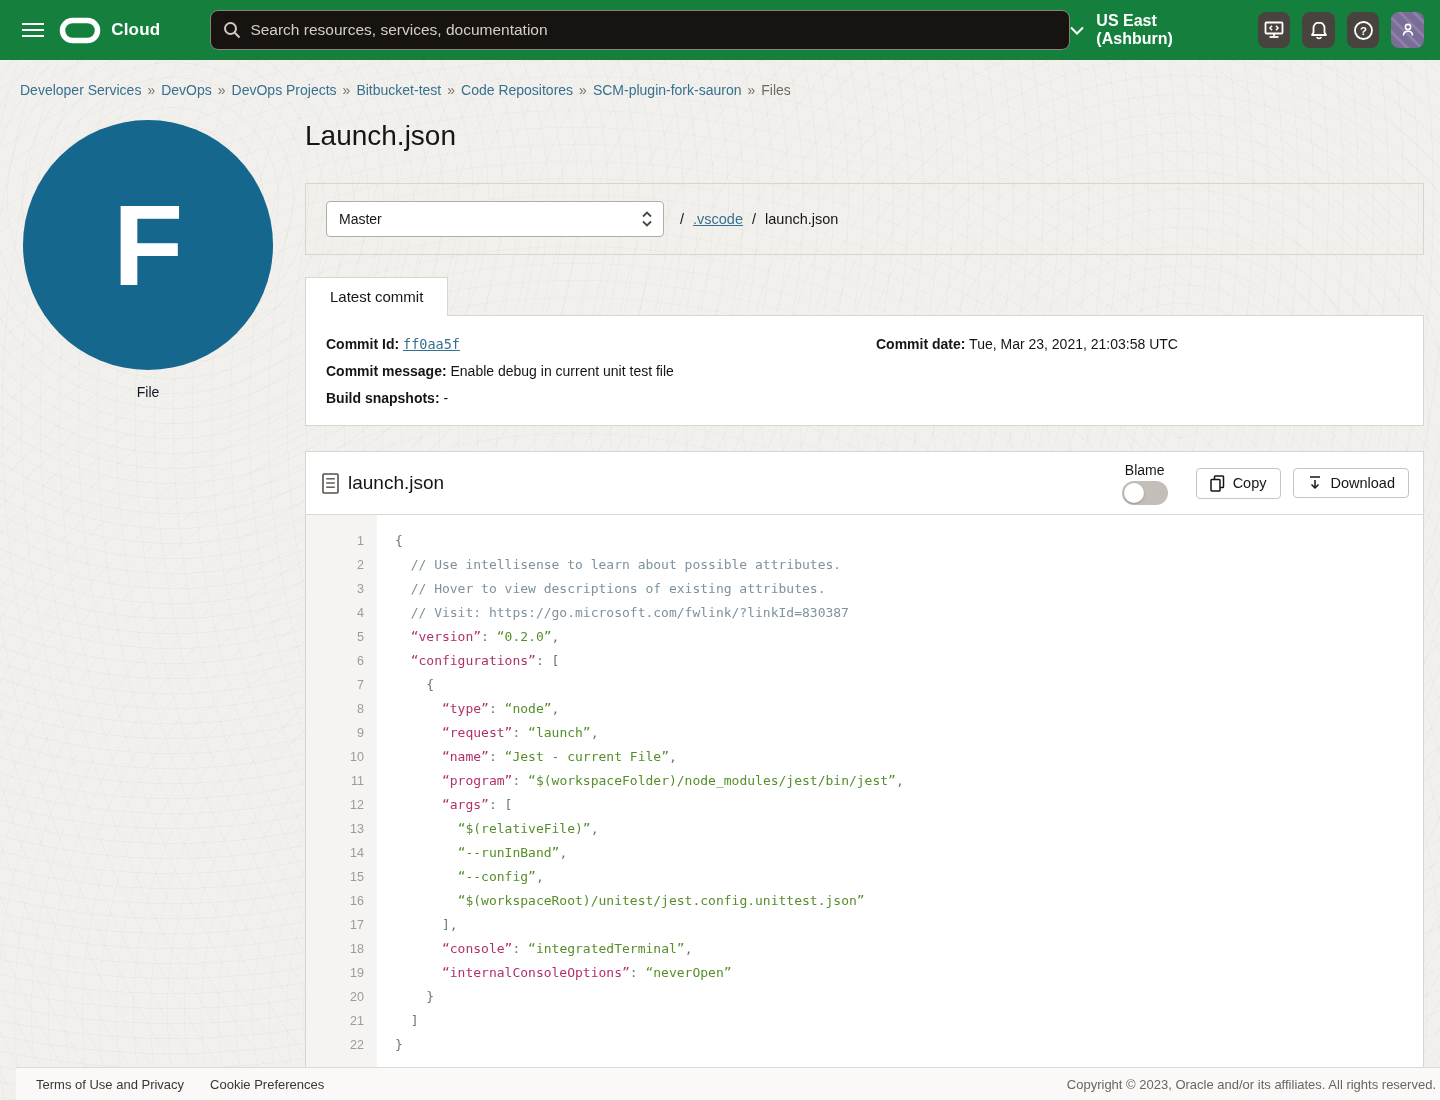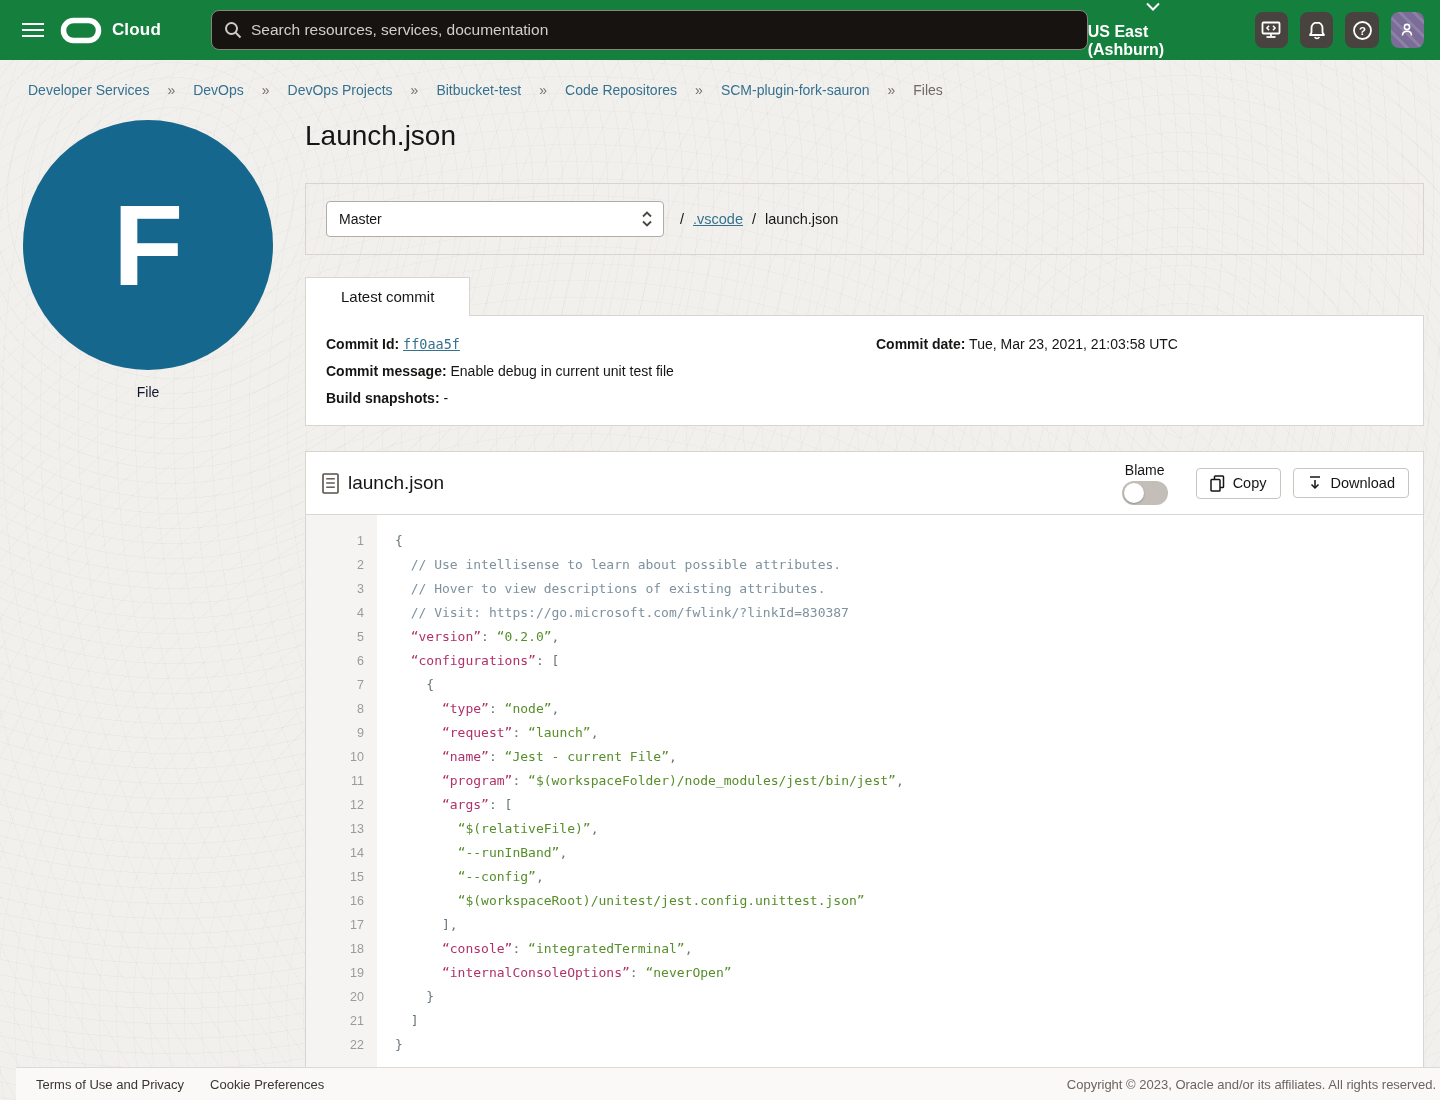--- a/index.html
+++ b/index.html
@@ -22,31 +22,31 @@
     background:none; border:none; cursor:pointer; }
   .brand { display:flex; align-items:center; gap:10px; margin-left:10px; cursor:pointer; }
   .brand-label { color:#fff; font-size:17px; font-weight:700; letter-spacing:.2px; }
   .searchbox { margin-left:50px; width:930px; height:40px; background:#171310;
     border:1px solid #8a837b; border-radius:8px; display:flex; align-items:center; padding:0 12px; }
   .searchbox input { flex:1; background:transparent; border:none; outline:none;
     color:#e8e4df; font-size:15.5px; margin-left:9px; font-family:"Liberation Sans", sans-serif; }
   .searchbox input::placeholder { color:#d3cec8; opacity:1; }
   .topbar-right { margin-left:auto; display:flex; align-items:center; }
   .region { display:flex; align-items:center; gap:12px; color:#fff; font-size:16px;
-    font-weight:600; margin-right:24px; cursor:pointer;flex-direction:column; }
+    font-weight:600; margin-right:24px; cursor:pointer; }
   .tb-iconbtn { width:36px; height:36px; border-radius:8px; background:#48433f; border:none;
     display:flex; align-items:center; justify-content:center; margin-left:12px; cursor:pointer; }
   .tb-avatar { width:36px; height:36px; border-radius:8px; margin-left:12px; cursor:pointer;
     background:#7b6c98;
     background-image:repeating-linear-gradient(45deg, rgba(255,255,255,0.14) 0 3px, rgba(0,0,0,0) 3px 10px);
     display:flex; align-items:center; justify-content:center; border:none; }
 
   
   .breadcrumb { position:absolute; top:82px; left:20px; font-size:14px;
-    display:flex; gap:18px; align-items:center;margin-left:8px; }
+    display:flex; gap:6px; align-items:center; }
   .bc-item { color:#35718f; text-decoration:none; cursor:pointer; }
   .bc-item.current { color:#6e6a65; cursor:default; }
   .bc-sep { color:#74706b; }
 
   
   .file-summary { position:absolute; top:120px; left:23px; width:250px; text-align:center; }
   .file-circle { width:250px; height:250px; border-radius:50%; background:#15678D;
     display:flex; align-items:center; justify-content:center; }
   .file-circle-letter { color:#fff; font-size:115px; font-weight:700; line-height:1; }
   .file-caption { margin-top:14px; font-size:14px; color:#0f172a; }
@@ -59,21 +59,21 @@
     display:flex; align-items:center; padding:0 20px; }
   .branch-select { width:338px; height:36px; background:#fff; border:1px solid #b1aca6;
     border-radius:4px; display:flex; align-items:center; justify-content:space-between;
     padding:0 10px 0 12px; font-size:14px; cursor:pointer; }
   .file-path { display:flex; align-items:center; gap:9px; margin-left:16px; font-size:14.5px; }
   .path-sep { color:#161513; }
   .path-link { color:#35718f; text-decoration:underline; cursor:pointer; }
 
   .commit-section { margin-top:22px; }
   .commit-tab { display:inline-block; background:#fff; border:1px solid #d8d4cf; border-bottom:none;
-    padding:10px 35px 11px; font-size:15px; position:relative; z-index:2; cursor:pointer; }
+    padding:10px 24px 11px; font-size:15px; position:relative; z-index:2; cursor:pointer; }
   .commit-panel { background:#fff; border:1px solid #d8d4cf; margin-top:-1px; position:relative; z-index:1;
     padding:15px 20px 13px; display:grid; grid-template-columns:550px 1fr; column-gap:0; }
   .commit-row { font-size:14px; line-height:27px; }
   .commit-label { font-weight:700; }
   .mono-link { font-family:"DejaVu Sans Mono", monospace; font-size:13.5px;
     color:#35718f; cursor:pointer; }
 
   
   .file-card { margin-top:25px; background:#fff; border:1px solid #d8d4cf; }
   .file-card-header { height:63px; display:flex; align-items:center; padding:0 14px 0 16px;

